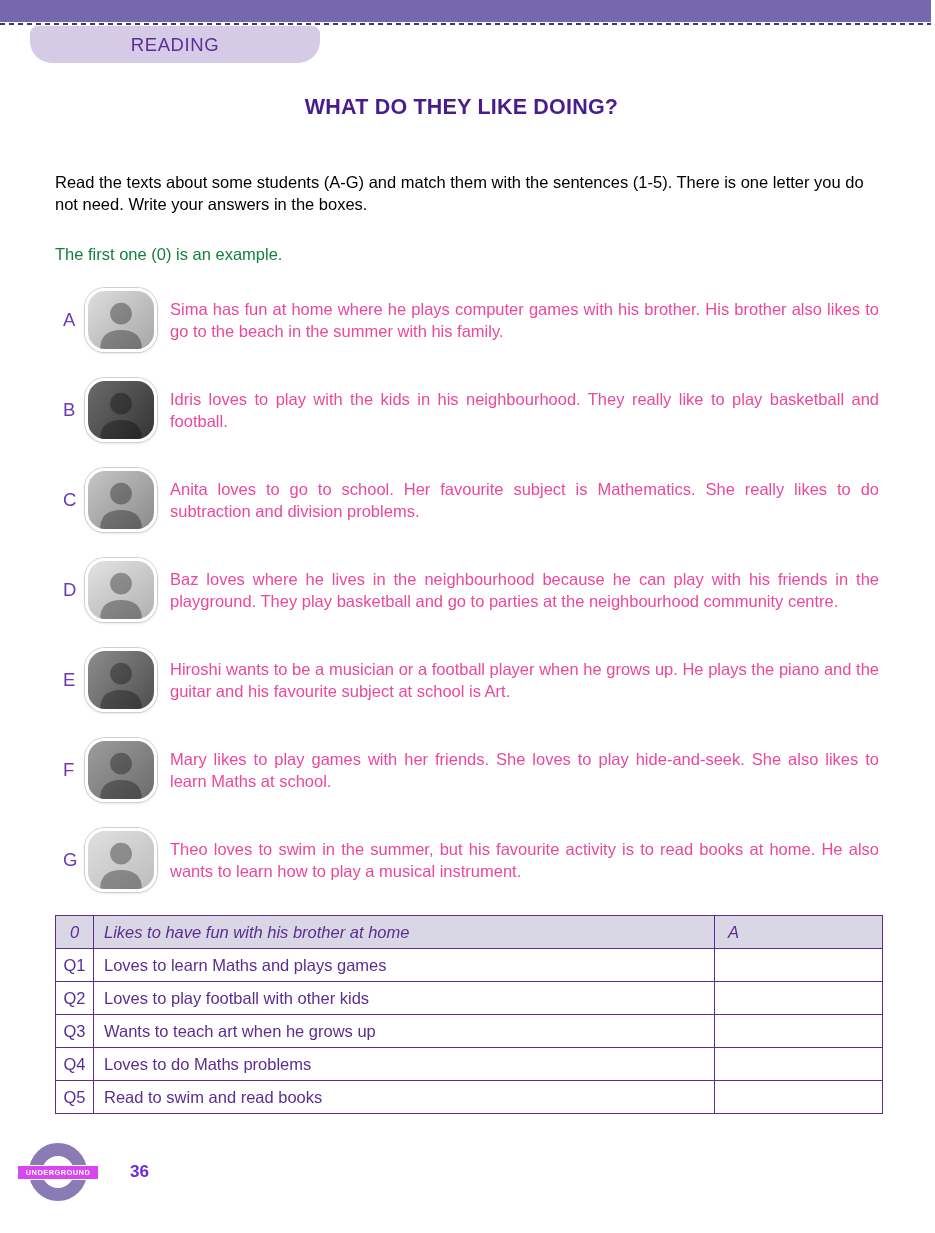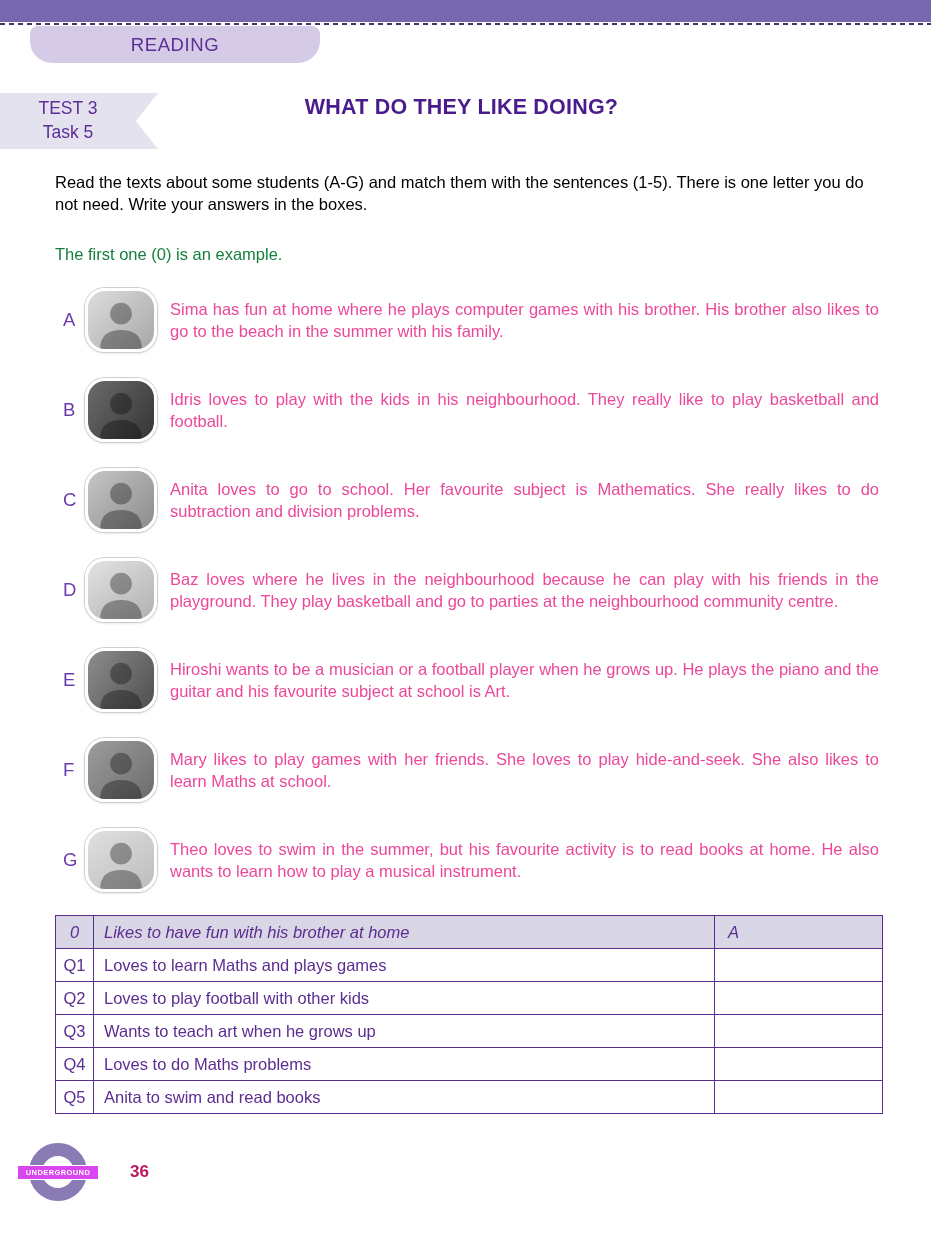--- a/index.html
+++ b/index.html
@@ -91,39 +91,35 @@
     position: absolute; left: 1px; top: 1px; width: 58px; height: 58px;
     border: 13px solid #8a7bb5; border-radius: 50%; background: #ffffff;
   }
   .logo-bar {
     position: absolute; left: -11px; top: 23px; width: 82px; height: 15px;
     background: #d946ef; border: 1px solid #ffffff;
     display: flex; align-items: center; justify-content: center;
     color: #ffffff; font-size: 7.5px; font-weight: bold; letter-spacing: 0.4px;
     white-space: nowrap;
   }
-  .page-number { margin-left: 42px; font-size: 17px; font-weight: 600; color: #be185d; text-align: center; }
+  .page-number { margin-left: 42px; font-size: 17px; font-weight: 600; color: #6d28d9; text-align: center; }
 </style>
 </head>
 <body>
 
 <div class="page">
 
   <div class="topbar"></div>
   <div class="stitch"></div>
 
   <div class="reading-pill">
     <span>READING</span>
   </div>
 
   <div class="title-row">
-    <div class="test-badge">
-      <span>TEST 3</span>
-      <span>Task 5</span>
-    </div>
     <h1 class="page-title">WHAT DO THEY LIKE DOING?</h1>
   </div>
 
   <p class="instructions">Read the texts about some students (A-G) and match them with the sentences (1-5). There is one letter you do not need. Write your answers in the boxes.</p>
   <p class="example-note">The first one (0) is an example.</p>
 
   <div class="students">
 
     <div class="student-row">
       <div class="student-letter">A</div>
@@ -226,21 +222,21 @@
       <td class="sentence">Wants to teach art when he grows up</td>
       <td class="answer"></td>
     </tr>
     <tr>
       <td class="num">Q4</td>
       <td class="sentence">Loves to do Maths problems</td>
       <td class="answer"></td>
     </tr>
     <tr>
       <td class="num">Q5</td>
-      <td class="sentence">Anita to swim and read books</td>
+      <td class="sentence">Read to swim and read books</td>
       <td class="answer"></td>
     </tr>
   </tbody>
     </table>
 
   <div class="footer">
     <div class="logo">
       <div class="logo-ring"></div>
       <div class="logo-bar">
         <span>UNDERGROUND</span>

